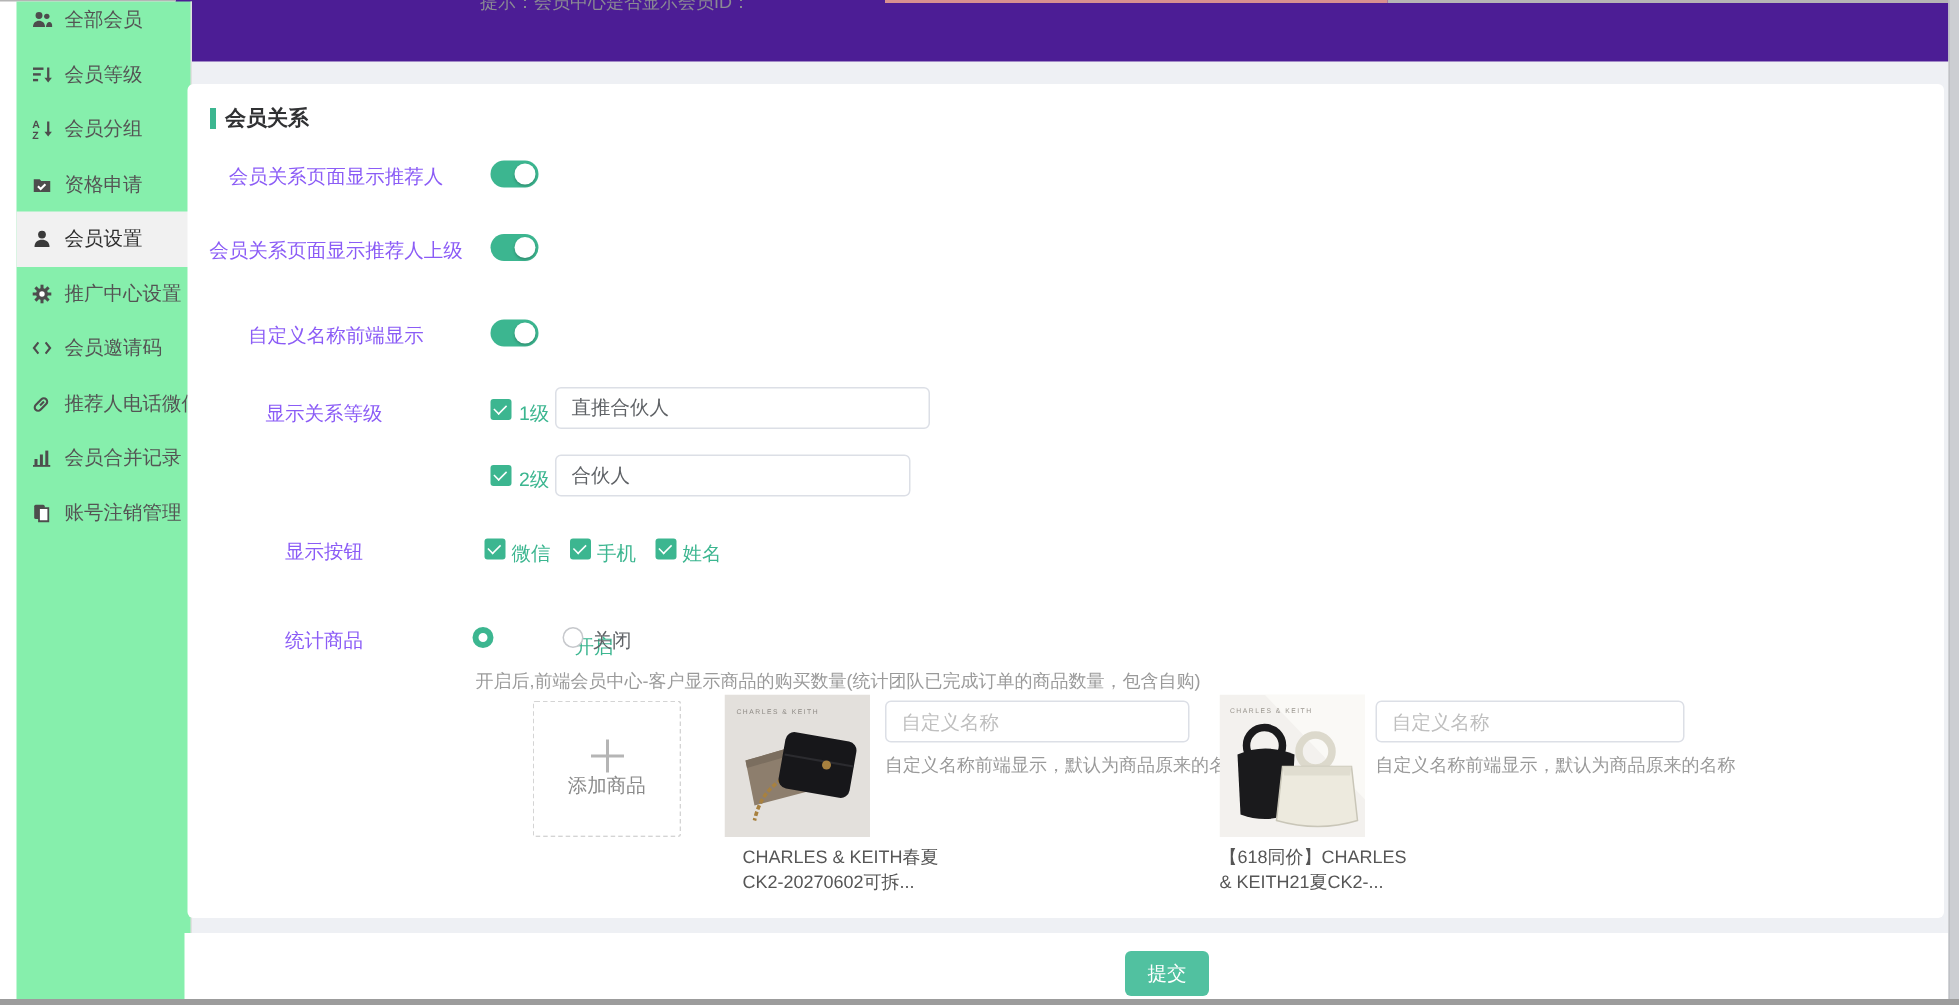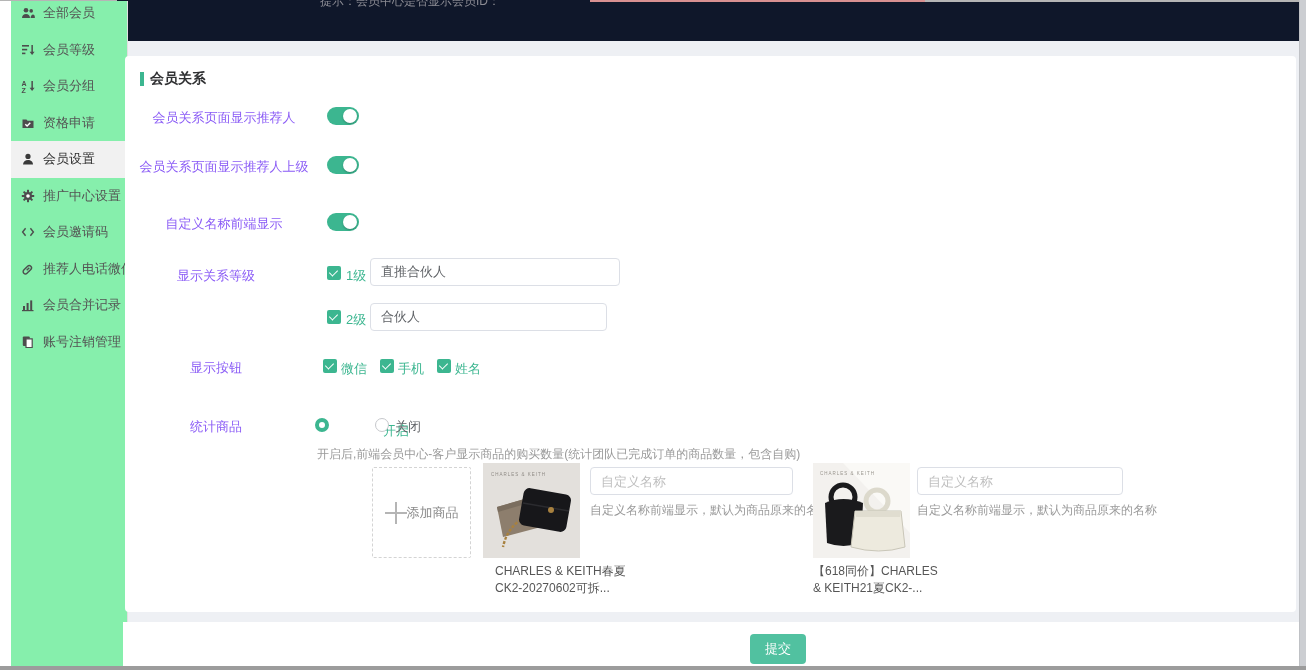--- a/index.html
+++ b/index.html
@@ -1,21 +1,21 @@
 <!DOCTYPE html>
 <html><head>
 <meta charset="utf-8">
 <style>
   html,body{margin:0;padding:0;background:#fff;}
   .screen{position:relative;width:1306px;height:670px;overflow:hidden;
           font-family:"Liberation Sans",sans-serif;background:#fff;}
 
   
   .main-bg{position:absolute;left:117px;top:41px;width:1182px;height:625px;background:#eef0f4;}
-  .top-strip{position:absolute;left:117px;top:0;width:1182px;height:41px;background:#0f172a;overflow:hidden;}
+  .top-strip{position:absolute;left:117px;top:0;width:1182px;height:41px;background:#4c1d95;overflow:hidden;}
   .top-hint{position:absolute;left:203px;top:-7px;font-size:12px;color:#8b8b93;white-space:nowrap;}
   .edge-line-left{position:absolute;left:0;top:0;width:117px;height:1px;background:#b5b5b5;}
   .edge-line-right{position:absolute;left:925px;top:0;width:374px;height:2px;background:#b5b5b5;}
   .error-line{position:absolute;left:590px;top:0;width:335px;height:2px;background:#d89090;}
   .bottom-edge{position:absolute;left:0;top:666px;width:1306px;height:4px;background:#9c9c9c;}
   .scrollbar{position:absolute;left:1299px;top:0;width:7px;height:666px;background:#ccced2;border-left:1px solid #bfc1c5;}
 
   
   .sidebar{position:absolute;left:0;top:1px;width:116px;height:665px;background:#86efac;border-right:1px solid #e0e0e0;margin-left:11px;}
   .side-list{position:absolute;left:0;top:-6px;width:116px;}
@@ -55,22 +55,22 @@
   .radio-label.off{color:#5f6266;}
 
   
   .txt{position:absolute;height:28px;border:1px solid #dcdfe6;border-radius:4px;font-size:13px;color:#5f6266;
        padding:0 10px;box-sizing:border-box;font-family:"Liberation Sans",sans-serif;outline:none;background:#fff;}
   .txt::placeholder{color:#bfbfbf;}
 
   .hint{position:absolute;font-size:12px;color:#9a9a9a;white-space:nowrap;}
 
   
-  .add-box{position:absolute;left:247px;top:411px;width:99px;height:91px;border:1px dashed #d4d4d4;border-radius:2px;
-           box-sizing:border-box;display:flex;flex-direction:row;align-items:center;justify-content:center;
+  .add-box{position:absolute;left:230px;top:411px;width:99px;height:91px;border:1px dashed #d4d4d4;border-radius:2px;
+           box-sizing:border-box;display:flex;flex-direction:column;align-items:center;justify-content:center;
            gap:0;cursor:pointer;background:#fff;}
   .plus-icon{position:relative;width:22px;height:22px;}
   .plus-icon::before{content:"";position:absolute;left:0;top:10px;width:22px;height:2px;background:#b5b5b5;}
   .plus-icon::after{content:"";position:absolute;left:10px;top:0;width:2px;height:22px;background:#b5b5b5;}
   .add-label{font-size:13px;color:#8a8a8a;}
   .prod-img{position:absolute;top:407px;width:97px;height:95px;}
   .prod-caption{position:absolute;top:507px;width:172px;font-size:12px;color:#565656;line-height:17px;}
   .cap-line{white-space:nowrap;}
 
   

